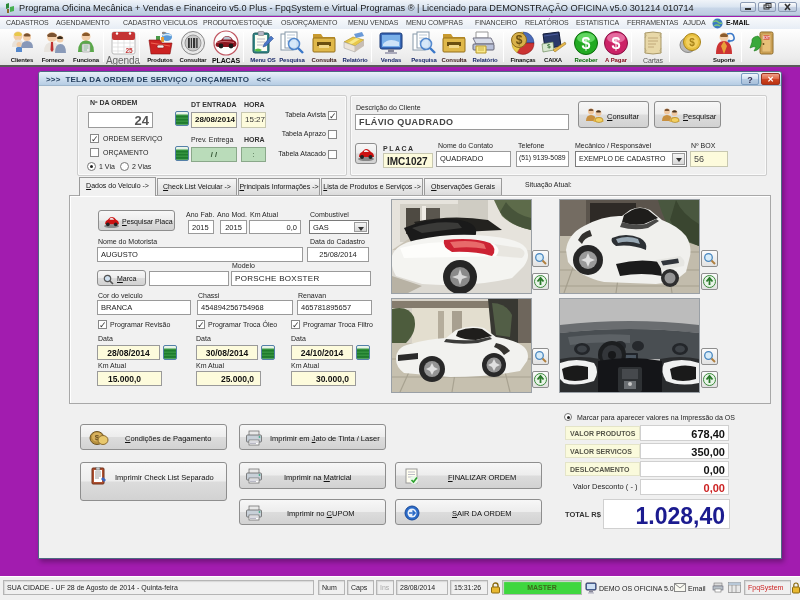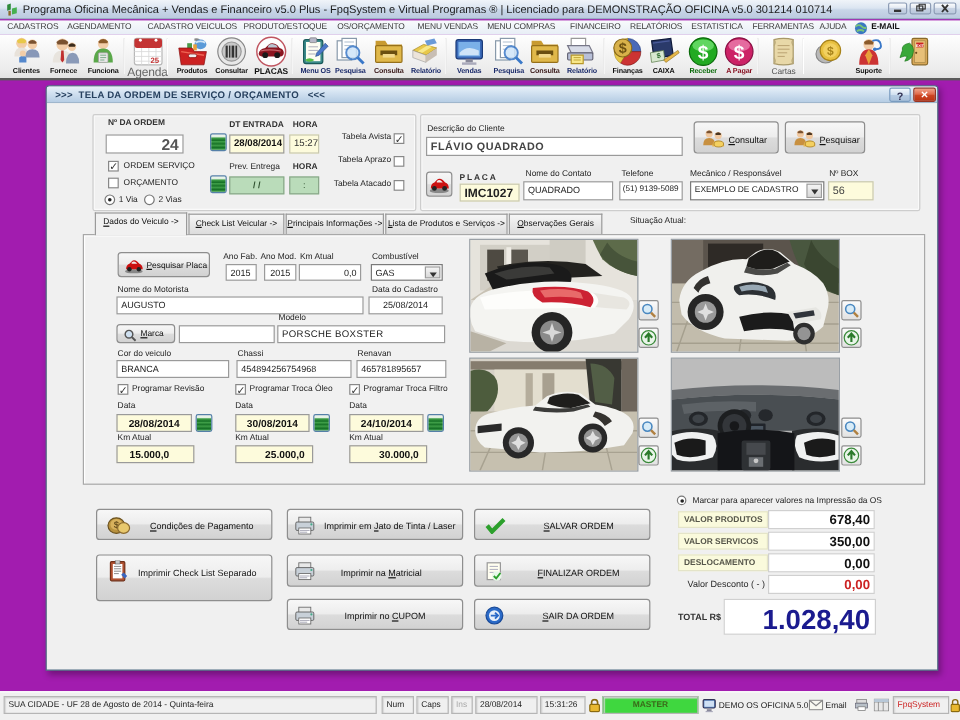--- a/index.html
+++ b/index.html
@@ -684,26 +684,20 @@
  <div class="btn" style="left:200px;top:427px;width:147px;height:26px;">
   <svg style="position:absolute;left:5px;top:5px" width="18" height="16" viewBox="0 0 18 16">
           <rect x="4" y="1" width="10" height="5" fill="#e8e8e8" stroke="#666" stroke-width="0.7"></rect>
           <rect x="1.5" y="5" width="15" height="7" rx="1" fill="#c8d0d8" stroke="#555" stroke-width="0.7"></rect>
           <rect x="4" y="10" width="10" height="5" fill="#fff" stroke="#666" stroke-width="0.7"></rect>
           <path d="M5 12 H13 M5 13.5 H11" stroke="#99a" stroke-width="0.7"></path>
           <circle cx="14.5" cy="7" r="0.9" fill="#4a8"></circle>
         </svg>
   <span style="position:absolute;left:47px;top:9px;">Imprimir no <u>C</u>UPOM</span>
       </div>
- <div class="btn" style="left:356px;top:352px;width:147px;height:26px;">
-  <svg style="position:absolute;left:8px;top:6px" width="18" height="14" viewBox="0 0 18 14">
-          <path d="M2 7 L6 12 L16 2" stroke="#2ca02c" stroke-width="3.5" fill="none"></path>
-        </svg>
-  <span style="position:absolute;left:57px;top:9px;"><u>S</u>ALVAR ORDEM</span>
-      </div>
  <div class="btn" style="left:356px;top:390px;width:147px;height:27px;">
   <svg style="position:absolute;left:8px;top:5px" width="16" height="17" viewBox="0 0 16 17">
           <rect x="2" y="1" width="11" height="14" fill="#fffef0" stroke="#999"></rect>
           <path d="M4 4 H11 M4 6.5 H11 M4 9 H9" stroke="#aab" stroke-width="0.8"></path>
           <circle cx="10" cy="12" r="4" fill="#e8f8e8"></circle>
           <path d="M7.5 12 L9.5 14 L13 9.5" stroke="#2ca02c" stroke-width="1.6" fill="none"></path>
         </svg>
   <span style="position:absolute;left:52px;top:10px;"><u>F</u>INALIZAR ORDEM</span>
       </div>
  <div class="btn" style="left:356px;top:427px;width:147px;height:26px;">

